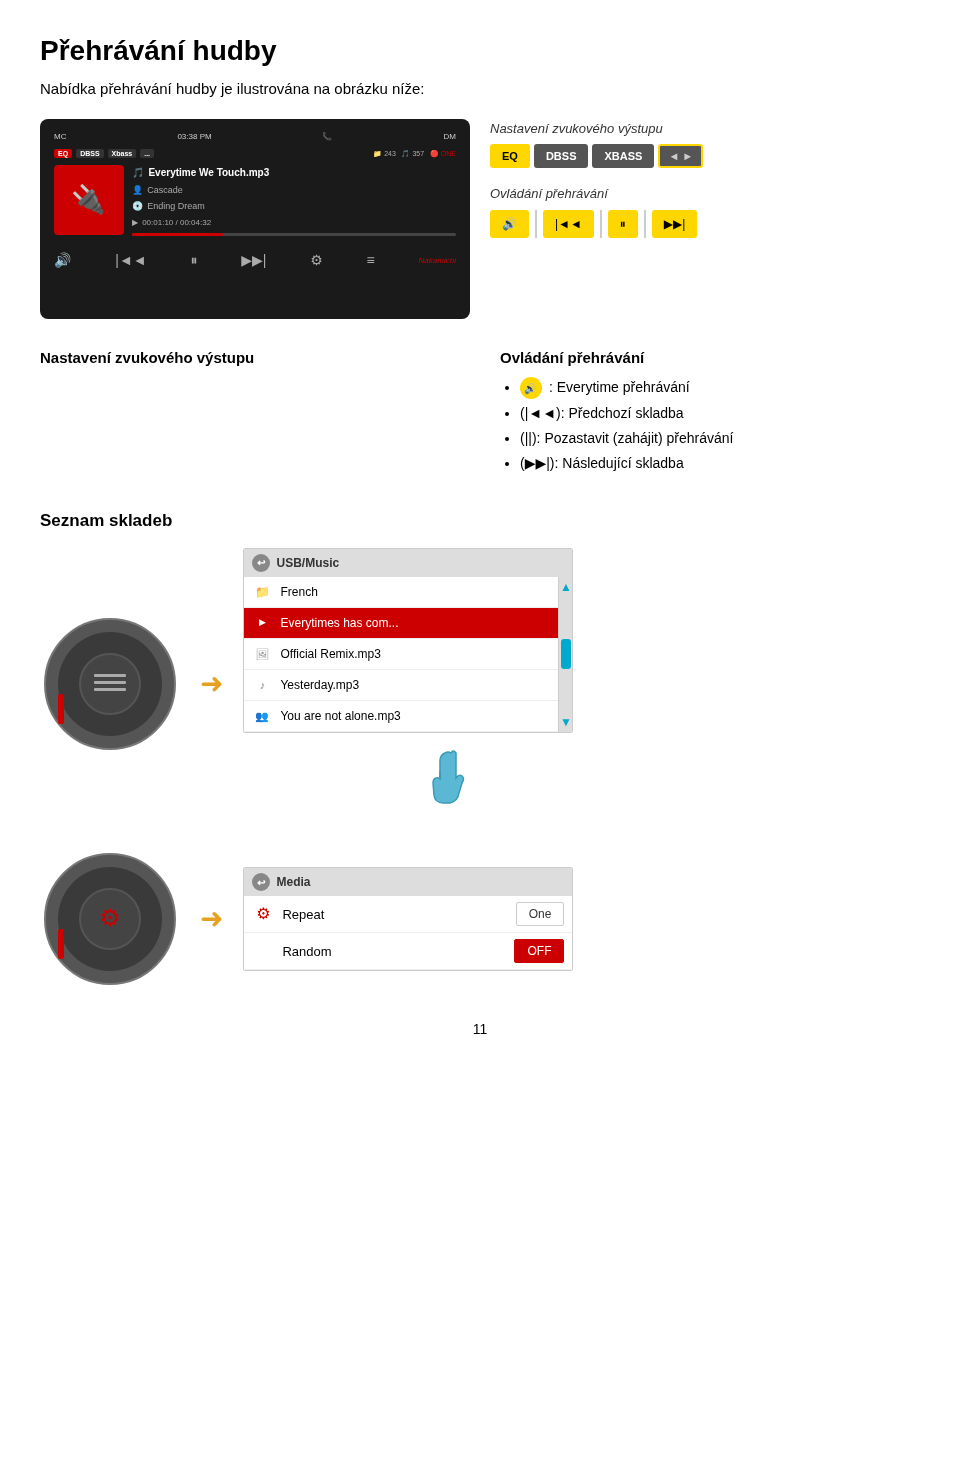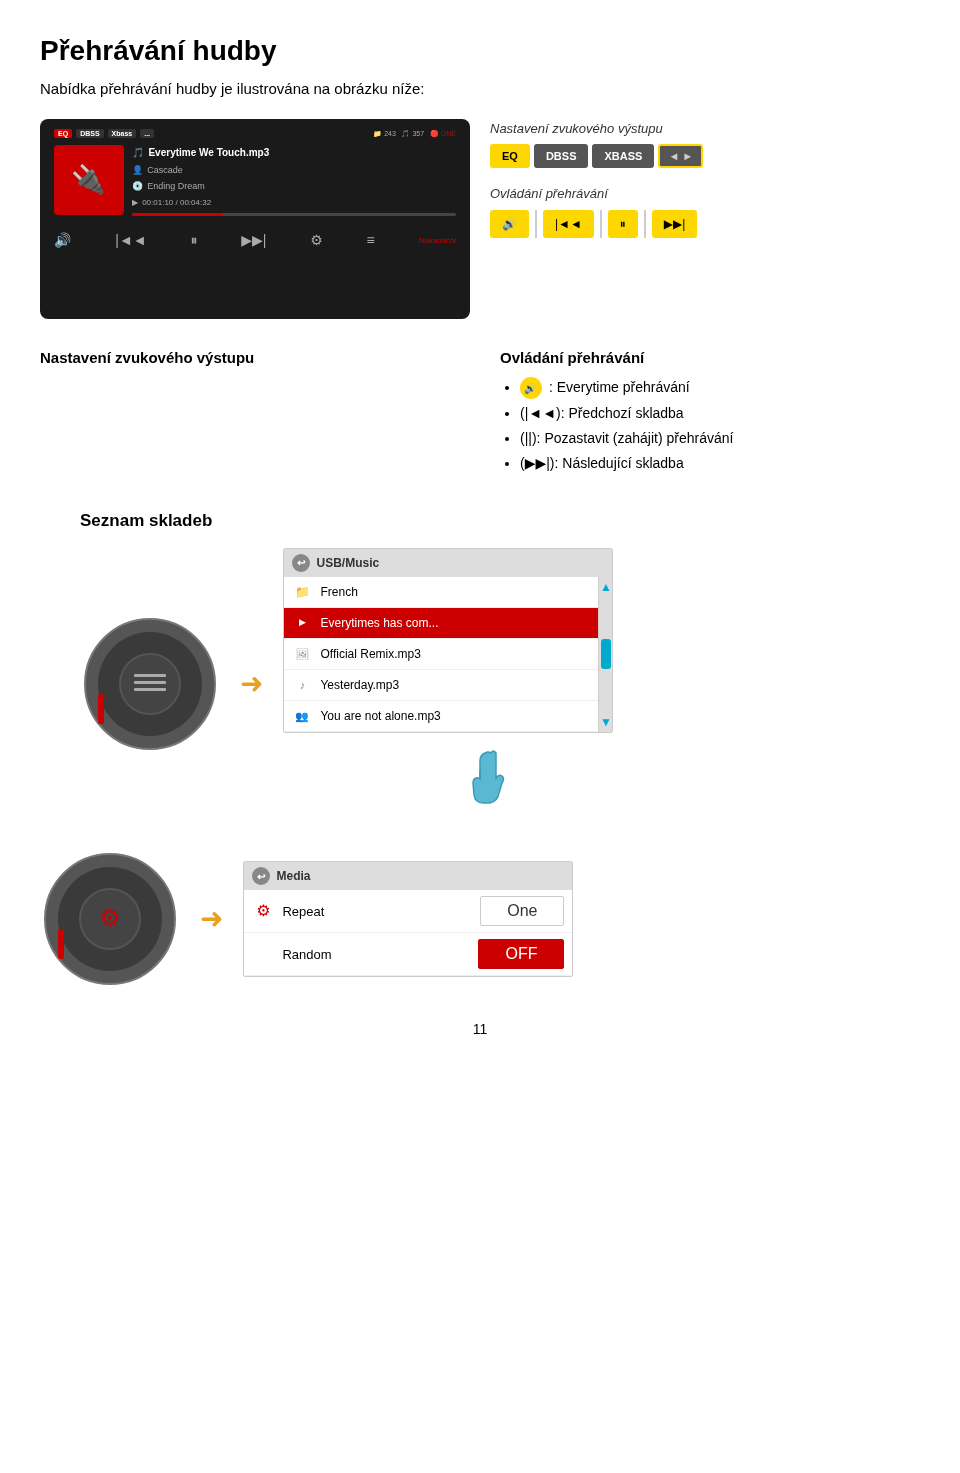--- a/index.html
+++ b/index.html
@@ -266,21 +266,20 @@
     
     .section-heading {
       font-size: 17px;
       font-weight: bold;
       margin-bottom: 14px;
     }
 
     
     .seznam-section {
       margin-bottom: 30px;
-      margin-left: 40px;
     }
     .seznam-content {
       display: flex;
       align-items: center;
       gap: 20px;
     }
     
     .knob-diagram {
       width: 140px;
       height: 140px;
@@ -444,23 +443,23 @@
       height: 22px;
       display: flex;
       align-items: center;
       justify-content: center;
     }
     .settings-row .row-label {
       flex: 1;
       font-size: 13px;
     }
     .settings-row .row-value {
-      font-size: 16px;
+      font-size: 12px;
       border: 1px solid #ccc;
-      padding: 2px 26px;
+      padding: 2px 12px;
       border-radius: 2px;
       color: #333;
     }
     .settings-row .row-value.red-bg {
       background: #c00;
       color: #fff;
       border-color: #c00;
     }
     .gear-icon-red {
       width: 22px;
@@ -487,20 +486,26 @@
 <body>
 
 <h1>Přehrávání hudby</h1>
 <p class="intro-text">Nabídka přehrávání hudby je ilustrována na obrázku níže:</p>
 
 <div class="top-section">
 
   <div class="radio-diagram">
     <div class="radio-screen">
 
+      <div class="radio-top-bar">
+        <span>MC</span>
+        <span>03:38 PM</span>
+        <span>📞</span>
+        <span>DM</span>
+      </div>
 
       <div class="radio-eq-row">
         <button class="radio-eq-btn active">EQ</button>
         <button class="radio-eq-btn inactive">DBSS</button>
         <button class="radio-eq-btn inactive">Xbass</button>
         <button class="radio-eq-btn inactive">...</button>
         <div class="radio-folder">
           <span>📁 243</span>
           <span>🎵 357</span>
           <span style="color:#c00;">🔴 ONE</span>

